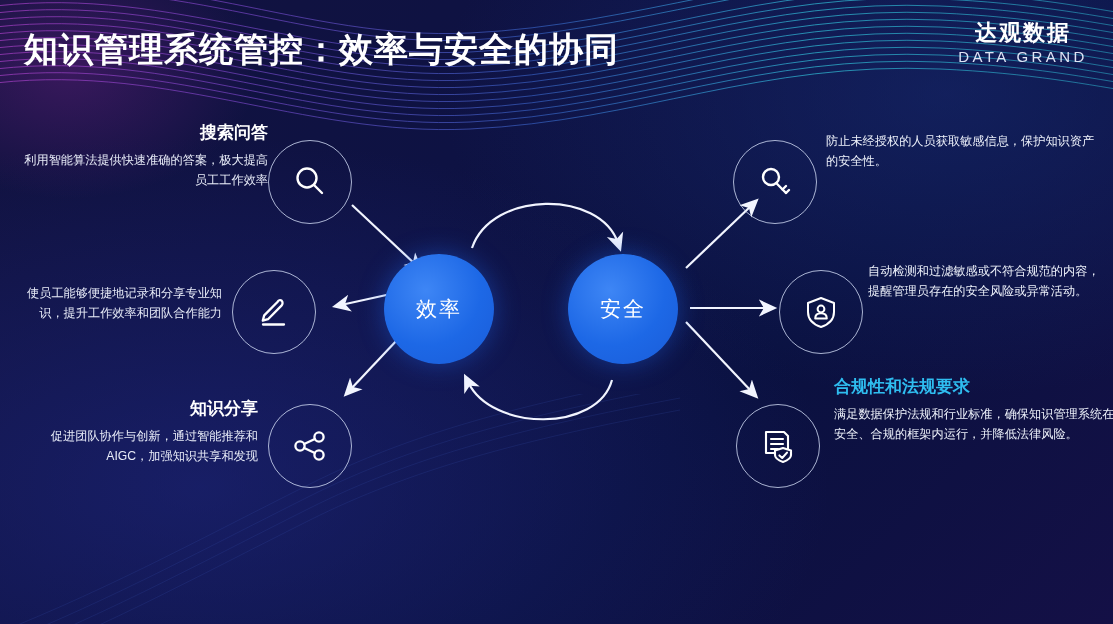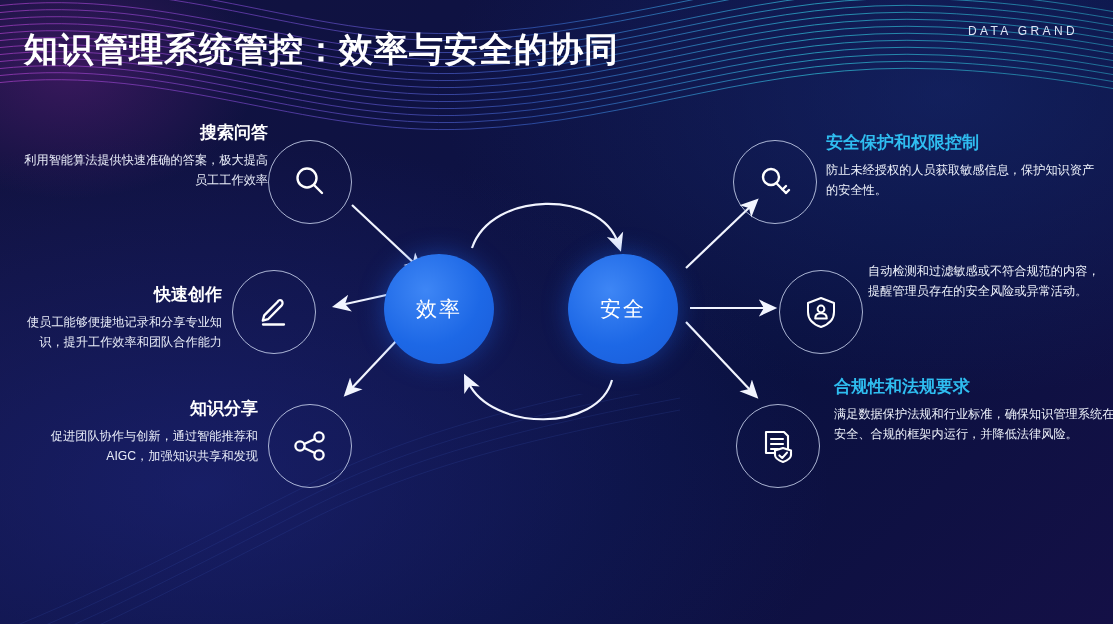--- a/index.html
+++ b/index.html
@@ -67,21 +67,21 @@
     width: 140px;
   }
   .logo-cn {
     font-size: 22px;
     font-weight: 700;
     color: #ffffff;
     letter-spacing: 2px;
     line-height: 1.1;
   }
   .logo-en {
-    font-size: 12px;
+    font-size: 15px;
     color: #dfe4f5;
     letter-spacing: 3.4px;
     margin-top: 3px;
   }
 
   
   .center-circle {
     position: absolute;
     width: 110px; height: 110px;
     border-radius: 50%;
@@ -203,20 +203,21 @@
       <path d="M-10,250 C 120,200 210,150 330,90 C 430,40 540,10 700,-20"></path>
       <path d="M-10,262 C 120,212 210,162 330,102 C 430,52 540,22 700,-8"></path>
       <path d="M-10,274 C 120,224 210,174 330,114 C 430,64 540,34 700,4"></path>
       <path d="M-10,286 C 120,236 210,186 330,126 C 430,76 540,46 700,16"></path>
     </g>
   </svg>
 
   <div class="header">
     <div class="page-title">知识管理系统管控：效率与安全的协同</div>
     <div class="logo">
+      <div class="logo-cn">达观数据</div>
       <div class="logo-en">DATA GRAND</div>
     </div>
   </div>
 
   <svg class="arrows" viewBox="0 0 1113 624">
     <defs>
       <marker id="ah" markerWidth="9" markerHeight="9" refX="4.2" refY="4.5" orient="auto">
         <path d="M0,0.6 L8.4,4.5 L0,8.4 L2.3,4.5 Z" fill="#f2f5ff"></path>
       </marker>
     </defs>
@@ -306,31 +307,29 @@
       </svg>
     </span>
   </div>
 
   <div class="feat left f-search">
     <div class="feat-title">搜索问答</div>
     <div class="feat-desc">利用智能算法提供快速准确的答案，极大提高员工工作效率</div>
   </div>
 
   <div class="feat left f-create">
-    <div class="feat-title">快速创作</div>
     <div class="feat-desc">使员工能够便捷地记录和分享专业知识，提升工作效率和团队合作能力</div>
   </div>
 
   <div class="feat left f-share">
     <div class="feat-title">知识分享</div>
     <div class="feat-desc">促进团队协作与创新，通过智能推荐和AIGC，加强知识共享和发现</div>
   </div>
 
   <div class="feat right f-perm">
-    <div class="feat-title">安全保护和权限控制</div>
     <div class="feat-desc">防止未经授权的人员获取敏感信息，保护知识资产的安全性。</div>
   </div>
 
   <div class="feat right f-audit">
     <div class="feat-desc">自动检测和过滤敏感或不符合规范的内容，提醒管理员存在的安全风险或异常活动。</div>
   </div>
 
   <div class="feat right f-compl">
     <div class="feat-title">合规性和法规要求</div>
     <div class="feat-desc">满足数据保护法规和行业标准，确保知识管理系统在安全、合规的框架内运行，并降低法律风险。</div>

